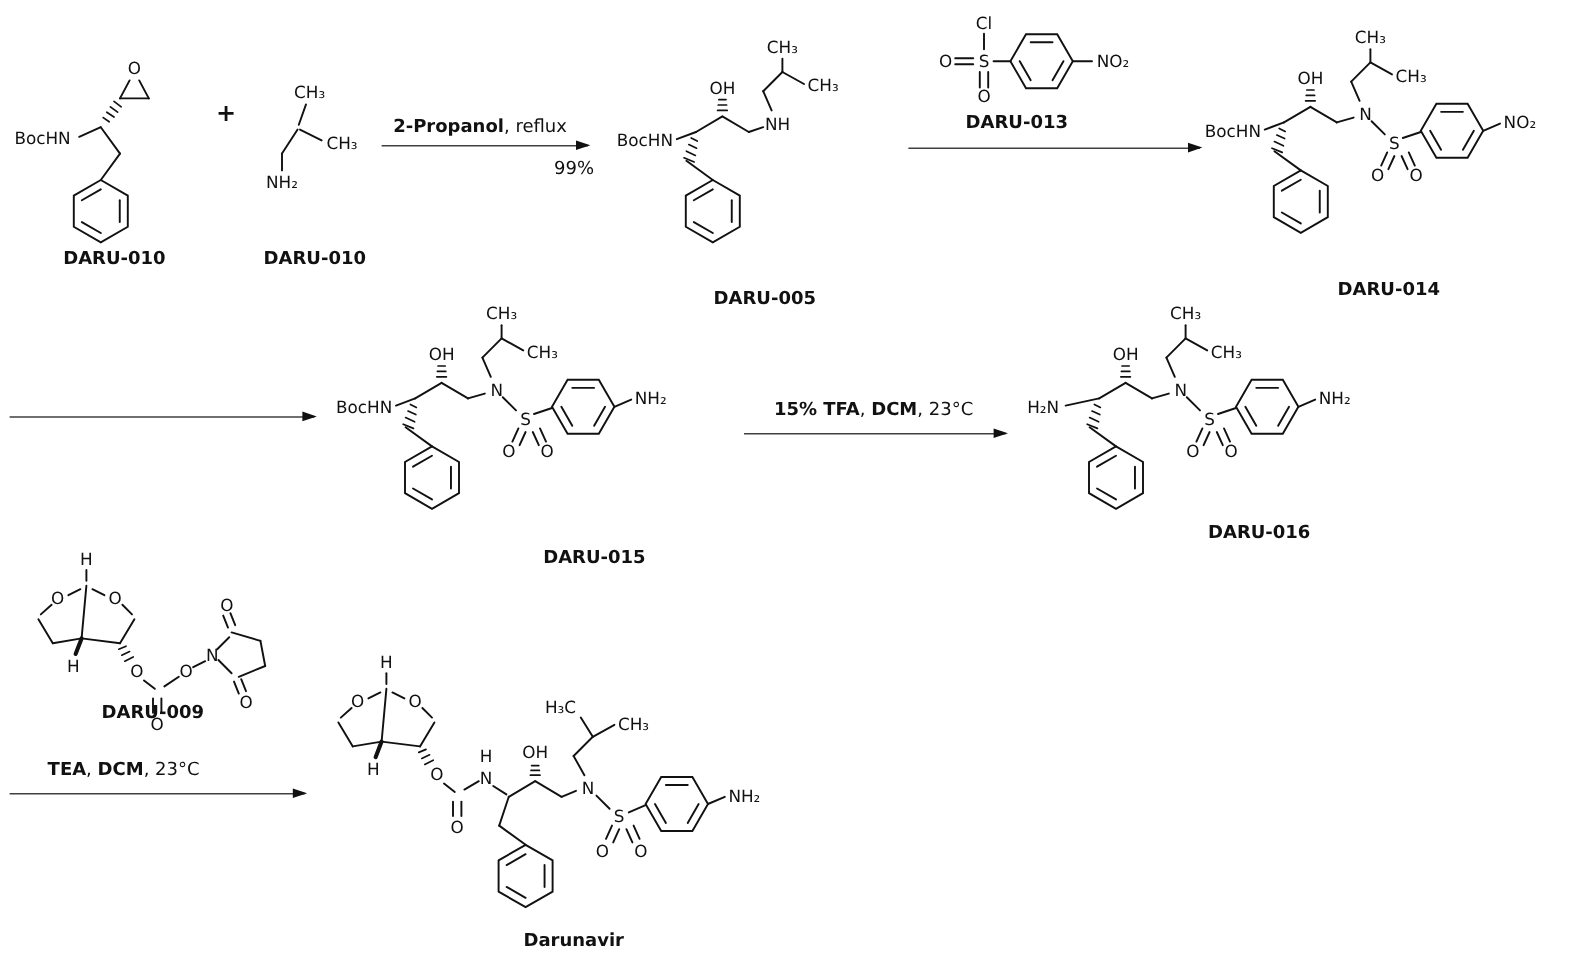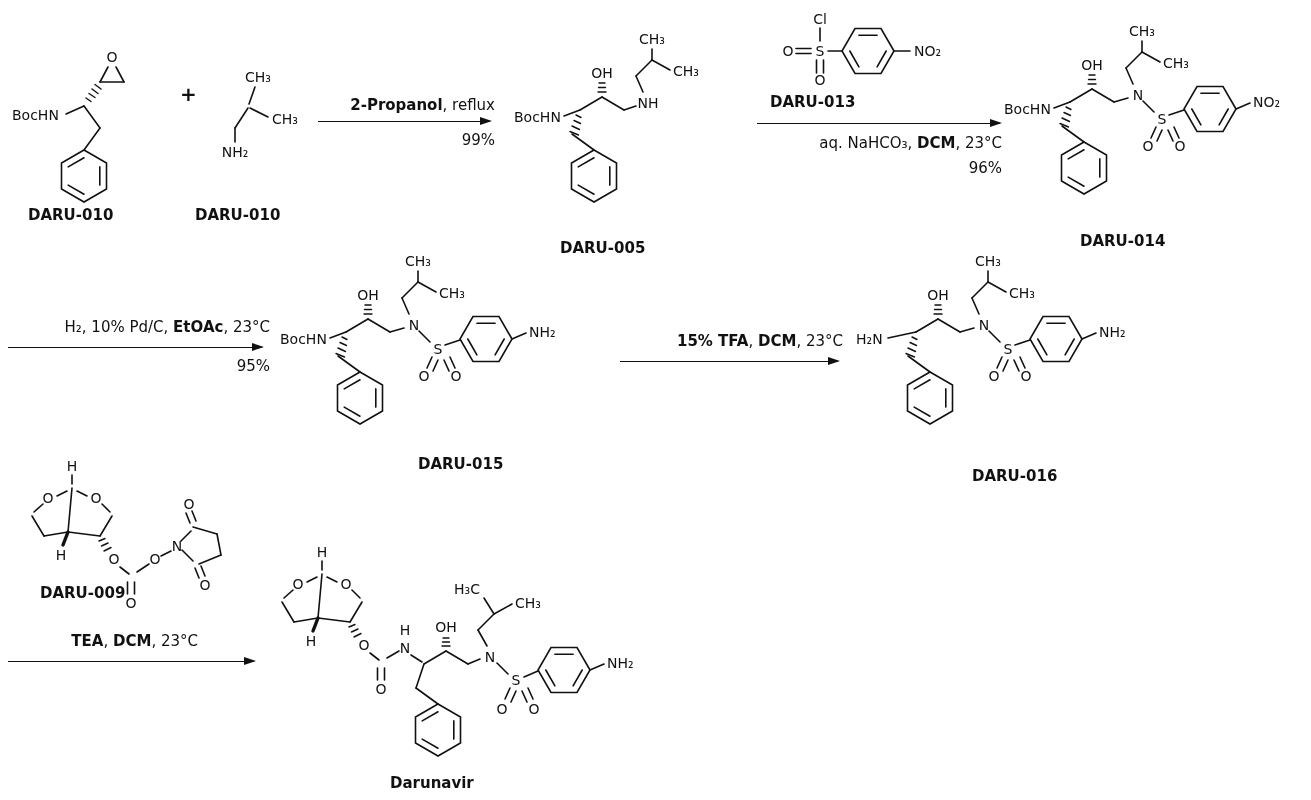--- a/index.html
+++ b/index.html
@@ -1,20 +1,20 @@
 <!DOCTYPE html>
 <html><head>
 <meta charset="utf-8">
 <style>
   *{margin:0;padding:0;box-sizing:border-box}
   html,body{background:#fff}
   body{font-family:"DejaVu Sans","Liberation Sans",sans-serif;color:#111}
   #canvas{position:relative;width:1311px;height:800px;background:#fff;overflow:hidden}
-  .lbl{position:absolute;font-weight:bold;font-size:15px;text-align:left;white-space:nowrap}
-  .cond{position:absolute;font-size:15px;text-align:right;white-space:nowrap}
+  .lbl{position:absolute;font-weight:bold;font-size:15px;text-align:right;white-space:nowrap}
+  .cond{position:absolute;font-size:15px;text-align:center;white-space:nowrap}
   .cond b{font-weight:bold}
   .yield{position:absolute;font-size:15px;text-align:right}
   .plus{position:absolute;font-size:20px;font-weight:bold}
   .arrow{position:absolute;height:0;border-top:1.6px solid #111}
   .arrow::after{content:"";position:absolute;right:-2px;top:-5.3px;width:0;height:0;
     border-left:12px solid #111;border-top:4.5px solid transparent;border-bottom:4.5px solid transparent}
   svg.mol{position:absolute;overflow:visible}
   svg line,svg polygon,svg polyline{stroke:#111;stroke-width:1.6;fill:none;stroke-linecap:round}
   svg .wedge{stroke-width:3.4}
   svg .hash line{stroke-width:1.4}
@@ -131,24 +131,20 @@
     <use href="#benzene-h" x="110" y="47"></use>
     <text x="62" y="20" class="tm">Cl</text>
     <text x="30" y="52" class="tm">O</text>
     <text x="62" y="52" class="tm">S</text>
     <text x="62" y="81" class="tm">O</text>
     <text x="156" y="52">NO₂</text>
   </svg>
   <div class="lbl" style="left:770px;top:93px;width:120px">DARU-013</div>
 
   <div class="arrow" style="left:757px;top:123px;width:243px"></div>
-  <div class="cond" style="left:752px;top:134px;width:250px">
-    <span>aq. NaHCO₃, </span><b>DCM</b><span>, 23°C</span>
-  </div>
-  <div class="yield" style="left:752px;top:159px;width:250px">96%</div>
 
   <svg class="mol" style="left:1002px;top:22px" width="309" height="200">
     <g>
       <line x1="52" y1="86" x2="68" y2="80"></line>
       <line x1="68" y1="80" x2="90" y2="67"></line>
       <line x1="90" y1="67" x2="112" y2="80"></line>
       <line x1="112" y1="80" x2="126" y2="76"></line>
       <line x1="131" y1="62" x2="124" y2="46"></line>
       <line x1="124" y1="46" x2="140" y2="30"></line>
       <line x1="140" y1="30" x2="140" y2="19"></line>
@@ -180,25 +176,21 @@
     <text x="136" y="78" class="tm">N</text>
     <text x="140" y="14" class="tm">CH₃</text>
     <text x="161" y="46">CH₃</text>
     <text x="160" y="102" class="tm">S</text>
     <text x="146" y="129" class="tm">O</text>
     <text x="178" y="129" class="tm">O</text>
     <text x="251" y="85">NO₂</text>
   </svg>
   <div class="lbl" style="left:1080px;top:232px;width:120px">DARU-014</div>
 
-  <div class="cond" style="left:0px;top:318px;width:270px">
-    <span>H₂, 10% Pd/C, </span><b>EtOAc</b><span>, 23°C</span>
-  </div>
   <div class="arrow" style="left:8px;top:347px;width:254px"></div>
-  <div class="yield" style="left:0px;top:357px;width:270px">95%</div>
 
   <svg class="mol" style="left:278px;top:252px" width="309" height="200">
     <g>
       <line x1="52" y1="86" x2="68" y2="80"></line>
       <line x1="68" y1="80" x2="90" y2="67"></line>
       <line x1="90" y1="67" x2="112" y2="80"></line>
       <line x1="112" y1="80" x2="126" y2="76"></line>
       <line x1="131" y1="62" x2="124" y2="46"></line>
       <line x1="124" y1="46" x2="140" y2="30"></line>
       <line x1="140" y1="30" x2="140" y2="19"></line>
@@ -277,21 +269,21 @@
     <text x="8" y="92">H₂N</text>
     <text x="90" y="48" class="tm">OH</text>
     <text x="136" y="78" class="tm">N</text>
     <text x="140" y="14" class="tm">CH₃</text>
     <text x="161" y="46">CH₃</text>
     <text x="160" y="102" class="tm">S</text>
     <text x="146" y="129" class="tm">O</text>
     <text x="178" y="129" class="tm">O</text>
     <text x="251" y="85">NH₂</text>
   </svg>
-  <div class="lbl" style="left:972px;top:467px;width:120px">DARU-016</div>
+  <div class="lbl" style="left:972px;top:434px;width:120px">DARU-016</div>
 
   <svg class="mol" style="left:8px;top:452px" width="265" height="150">
     <g>
       <line x1="64" y1="23" x2="64" y2="32"></line>
       <line x1="59" y1="39" x2="49" y2="44"></line>
       <line x1="35" y1="52" x2="26" y2="60"></line>
       <line x1="24" y1="64" x2="36" y2="84"></line>
       <line x1="36" y1="84" x2="60" y2="80"></line>
       <line x1="60" y1="80" x2="64" y2="36"></line>
       <line x1="69" y1="39" x2="79" y2="44"></line>

